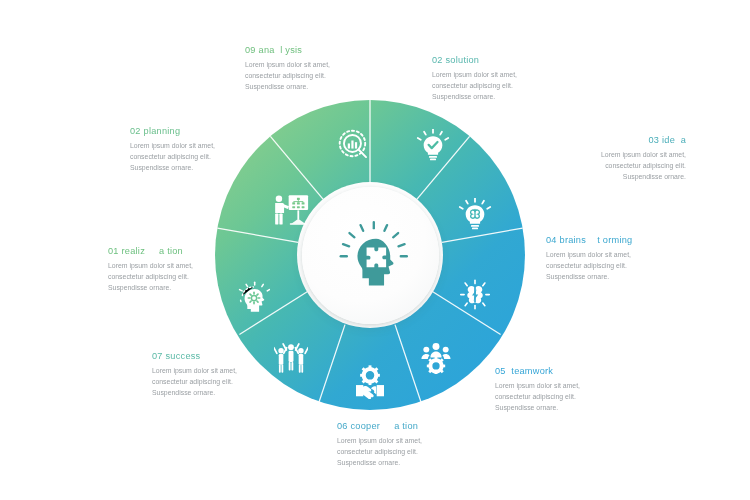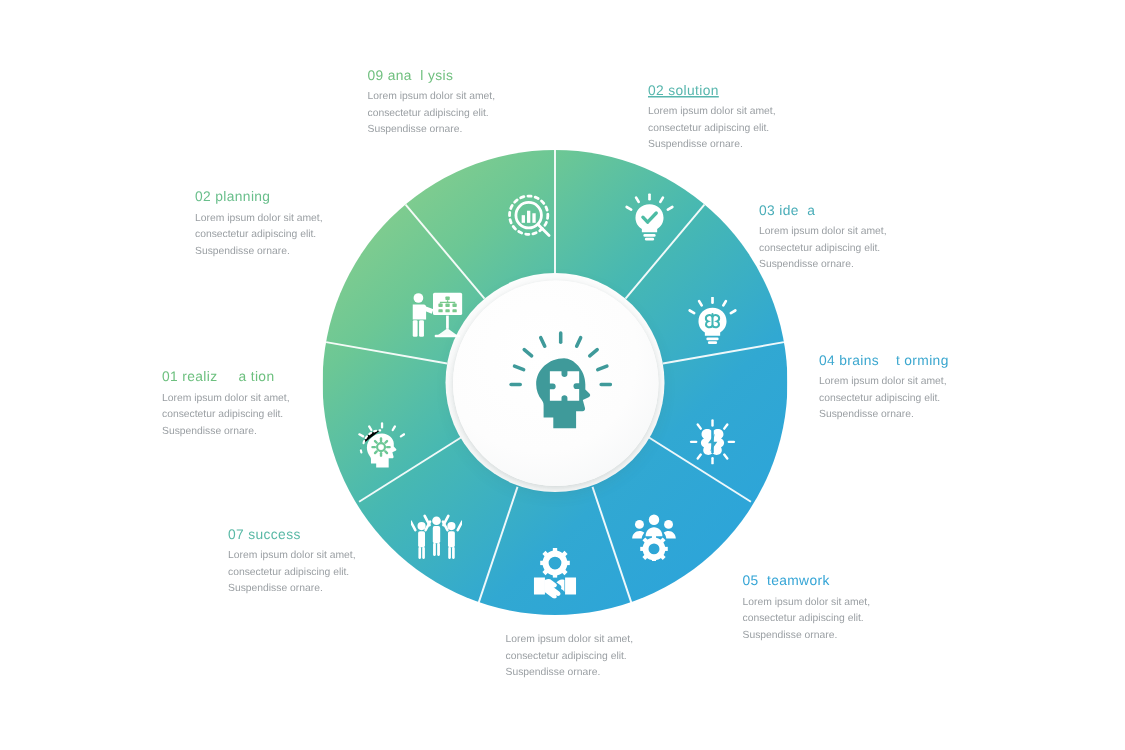--- a/index.html
+++ b/index.html
@@ -46,24 +46,24 @@
     white-space: pre;
   }
   .lab-body {
     font-size: 6.9px;
     line-height: 1.62;
     color: #9a9fa3;
     white-space: pre-line;
   }
 
   .t-green { color: #6fbf7e; }
-  .t-teal  { color: #57b6ad; text-decoration: underline; }
+  .t-teal  { color: #57b6ad; }
   .t-teal2 { color: #49adb8; }
   .t-blue  { color: #3ba7cf; }
-  .t-blue2 { color: #35a5d6; margin-top: 16px; }
+  .t-blue2 { color: #35a5d6; }
   .t-blue3 { color: #45a9c9; }
   .t-teal3 { color: #5ab9a6; }
   .t-green2{ color: #6dc07f; }
   .t-green3{ color: #6abf8c; }
 </style>
 </head>
 <body>
 
 <div id="stage">
 
@@ -325,21 +325,21 @@
 Suspendisse ornare.</div>
   </div>
 
   <div class="label left" style="left:432px; top:55px;">
     <div class="lab-title t-teal">02 solution</div>
     <div class="lab-body">Lorem ipsum dolor sit amet,
 consectetur adipiscing elit.
 Suspendisse ornare.</div>
   </div>
 
-  <div class="label left" style="left:506px; top:135px;">
+  <div class="label left" style="left:518px; top:135px;text-align:right;">
     <div class="lab-title t-teal2">03 ide  a</div>
     <div class="lab-body">Lorem ipsum dolor sit amet,
 consectetur adipiscing elit.
 Suspendisse ornare.</div>
   </div>
 
   <div class="label left" style="left:546px; top:235px; width:190px;">
     <div class="lab-title t-blue">04 brains    t orming</div>
     <div class="lab-body">Lorem ipsum dolor sit amet,
 consectetur adipiscing elit.
@@ -347,20 +347,21 @@
   </div>
 
   <div class="label left" style="left:495px; top:366px;">
     <div class="lab-title t-blue2">05  teamwork</div>
     <div class="lab-body">Lorem ipsum dolor sit amet,
 consectetur adipiscing elit.
 Suspendisse ornare.</div>
   </div>
 
   <div class="label left" style="left:337px; top:421px; width:180px;">
+    <div class="lab-title t-blue3">06 cooper     a tion</div>
     <div class="lab-body">Lorem ipsum dolor sit amet,
 consectetur adipiscing elit.
 Suspendisse ornare.</div>
   </div>
 
   <div class="label left" style="left:152px; top:351px;">
     <div class="lab-title t-teal3">07 success</div>
     <div class="lab-body">Lorem ipsum dolor sit amet,
 consectetur adipiscing elit.
 Suspendisse ornare.</div>

